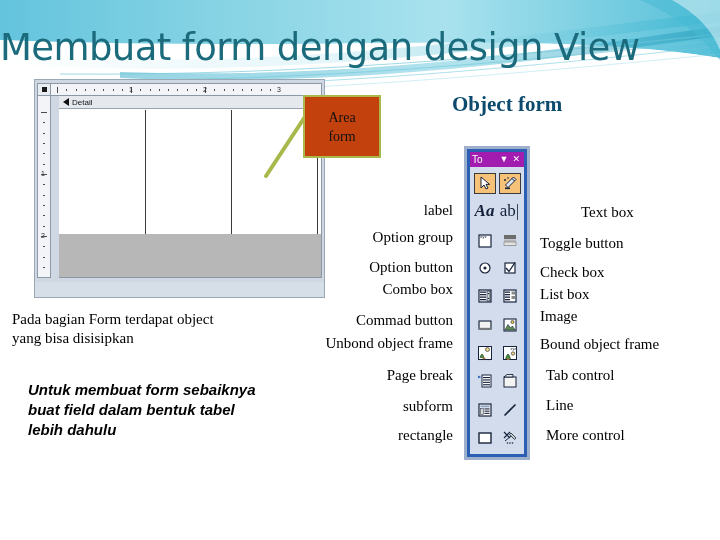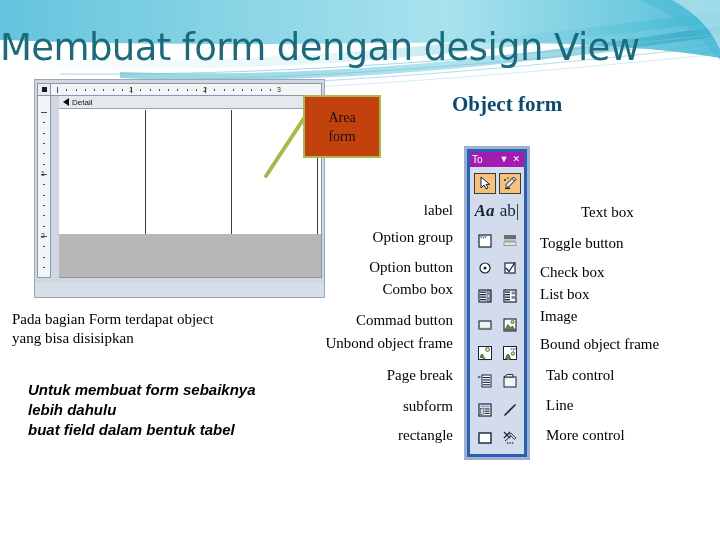--- a/index.html
+++ b/index.html
@@ -789,17 +789,17 @@
       <div class="anno right-col" style="top: 426px; left: 546px;">More control</div>
     </div>
 
   <div id="para-1">
     <div>Pada bagian Form terdapat  object</div>
     <div>yang bisa disisipkan</div>
   </div>
 
   <div id="para-2">
     <div>Untuk  membuat form  sebaiknya</div>
+    <div>buat  field dalam  bentuk tabel</div>
     <div>lebih dahulu</div>
-    <div>buat  field dalam  bentuk tabel</div>
   </div>
 
 </div>
 
 </body></html>

